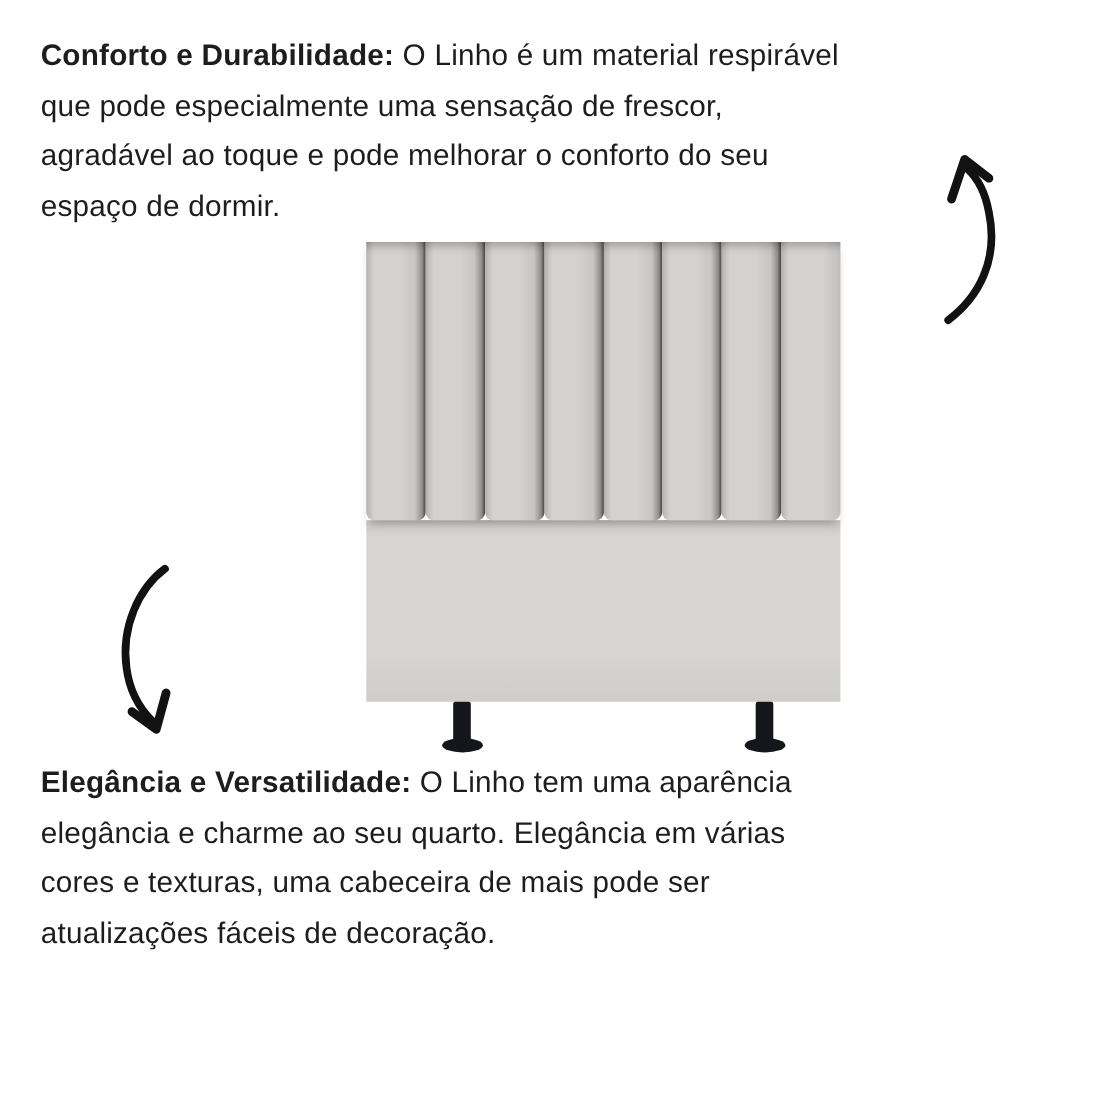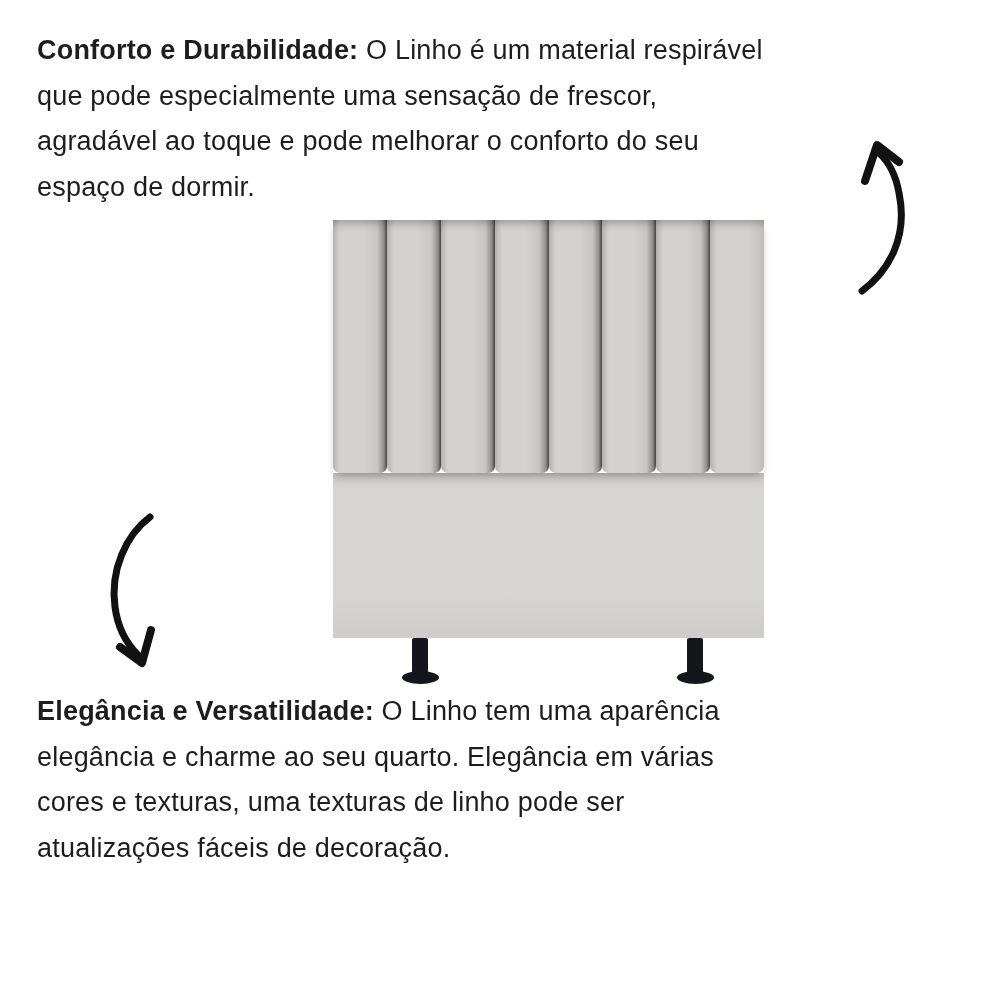--- a/index.html
+++ b/index.html
@@ -128,17 +128,17 @@
   </svg>
 
   <svg class="arrow down" viewBox="0 0 72 172" aria-hidden="true">
     <path d="M52 12 C28 30 12 65 17 102 C20 125 30 140 40 150"></path>
     <path class="head" d="M22 142 L44 158 L53 125"></path>
   </svg>
 
   <section class="text-block bottom">
     <div class="line"><strong class="heading">Elegância e Versatilidade:</strong><span> O Linho tem uma aparência</span></div>
     <div class="line">elegância e charme ao seu quarto. Elegância em várias</div>
-    <div class="line">cores e texturas, uma texturas de linho pode ser</div>
+    <div class="line">cores e texturas, uma cabeceira de mais pode ser</div>
     <div class="line">atualizações fáceis de decoração.</div>
   </section>
 
 </div>
 
 </body></html>

